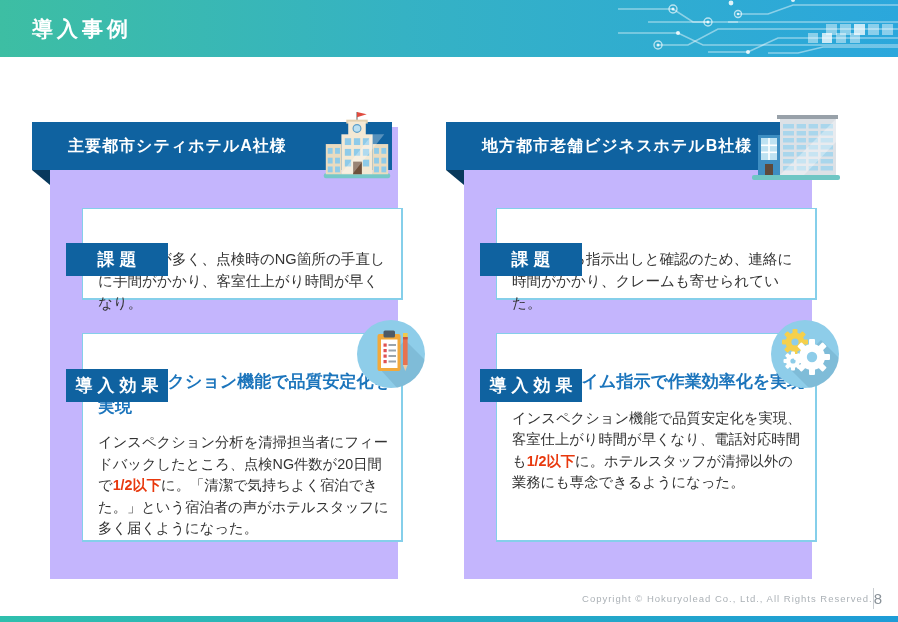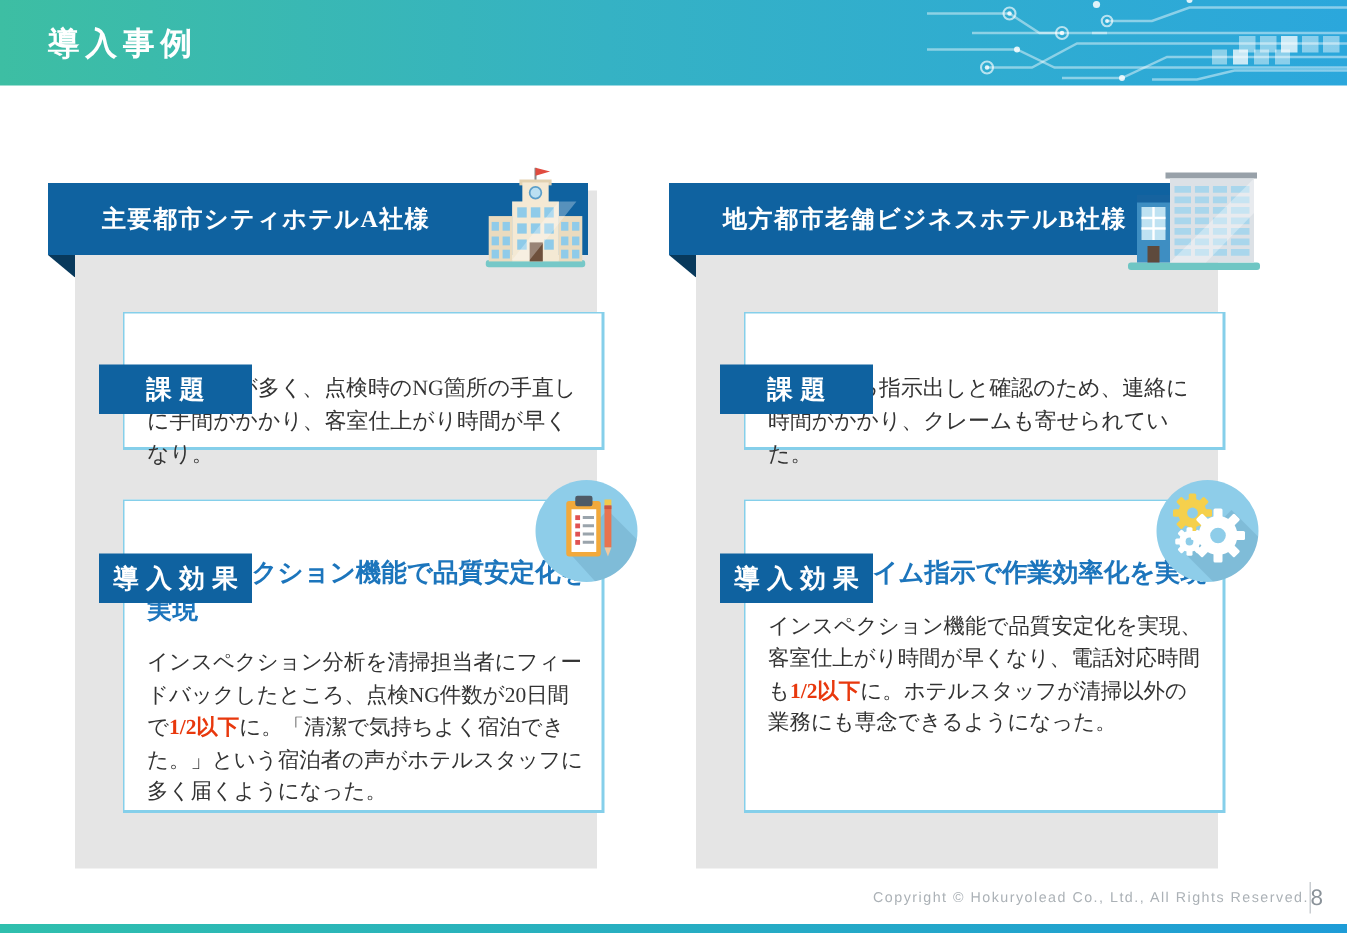--- a/index.html
+++ b/index.html
@@ -8,21 +8,21 @@
   .slide { position:relative; width:898px; height:622px; background:#ffffff; overflow:hidden; margin:0 auto; }
 
   
   .topbar { position:absolute; left:0; top:0; width:898px; height:57px;
             background:linear-gradient(90deg,#3dbea3 0%,#35b2c4 45%,#2ba7dc 100%); }
   .topbar-title { position:absolute; left:32px; top:0; height:57px; display:flex; align-items:center;
                   color:#ffffff; font-size:21px; font-weight:bold; letter-spacing:4px; }
   .circuit { position:absolute; right:0; top:0; }
 
   
-  .card { position:absolute; top:127px; width:348px; height:452px; background:#e5e5e5;font-family:Liberation Serif, serif; }
+  .card { position:absolute; top:127px; width:348px; height:452px; background:#c4b5fd; }
   .card-a { left:50px; } .card-b { left:464px; }
 
   .ribbon { position:absolute; left:-18px; top:-5px; width:360px; height:48px; background:#0f62a0;
             color:#ffffff; display:flex; align-items:center; padding-left:36px;
             font-size:16px; font-weight:bold; letter-spacing:1px; z-index:2; }
   .fold { position:absolute; left:-18px; top:43px; width:18px; height:15px; background:#08395c;
           clip-path:polygon(0 0,100% 0,100% 100%); z-index:1; }
   .building { position:absolute; top:-17px; z-index:3; }
   .card-a .building { left:268px; } .card-b .building { left:286px; }
 

